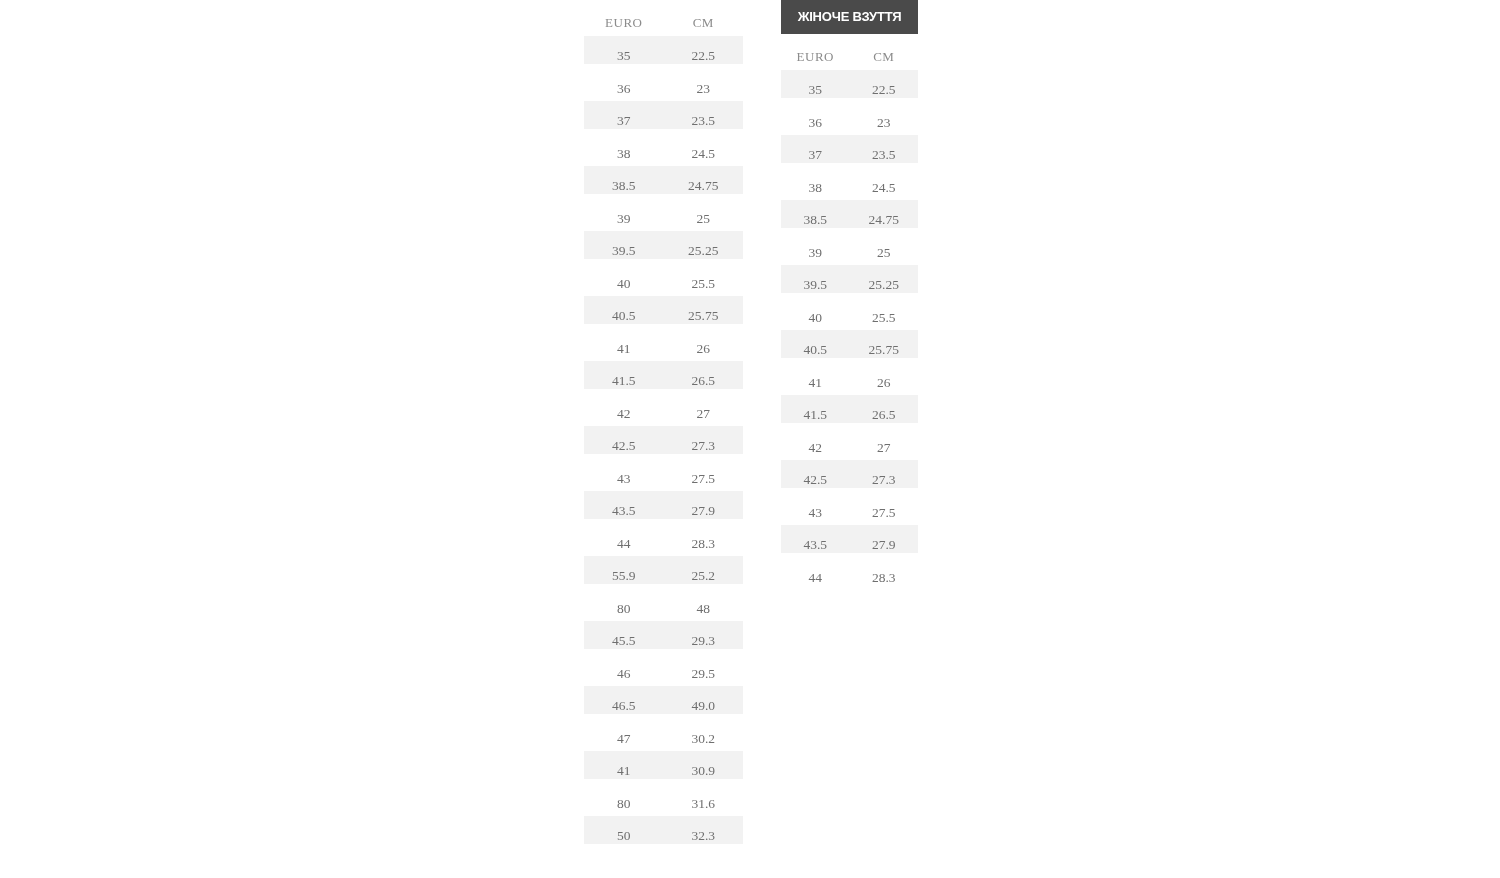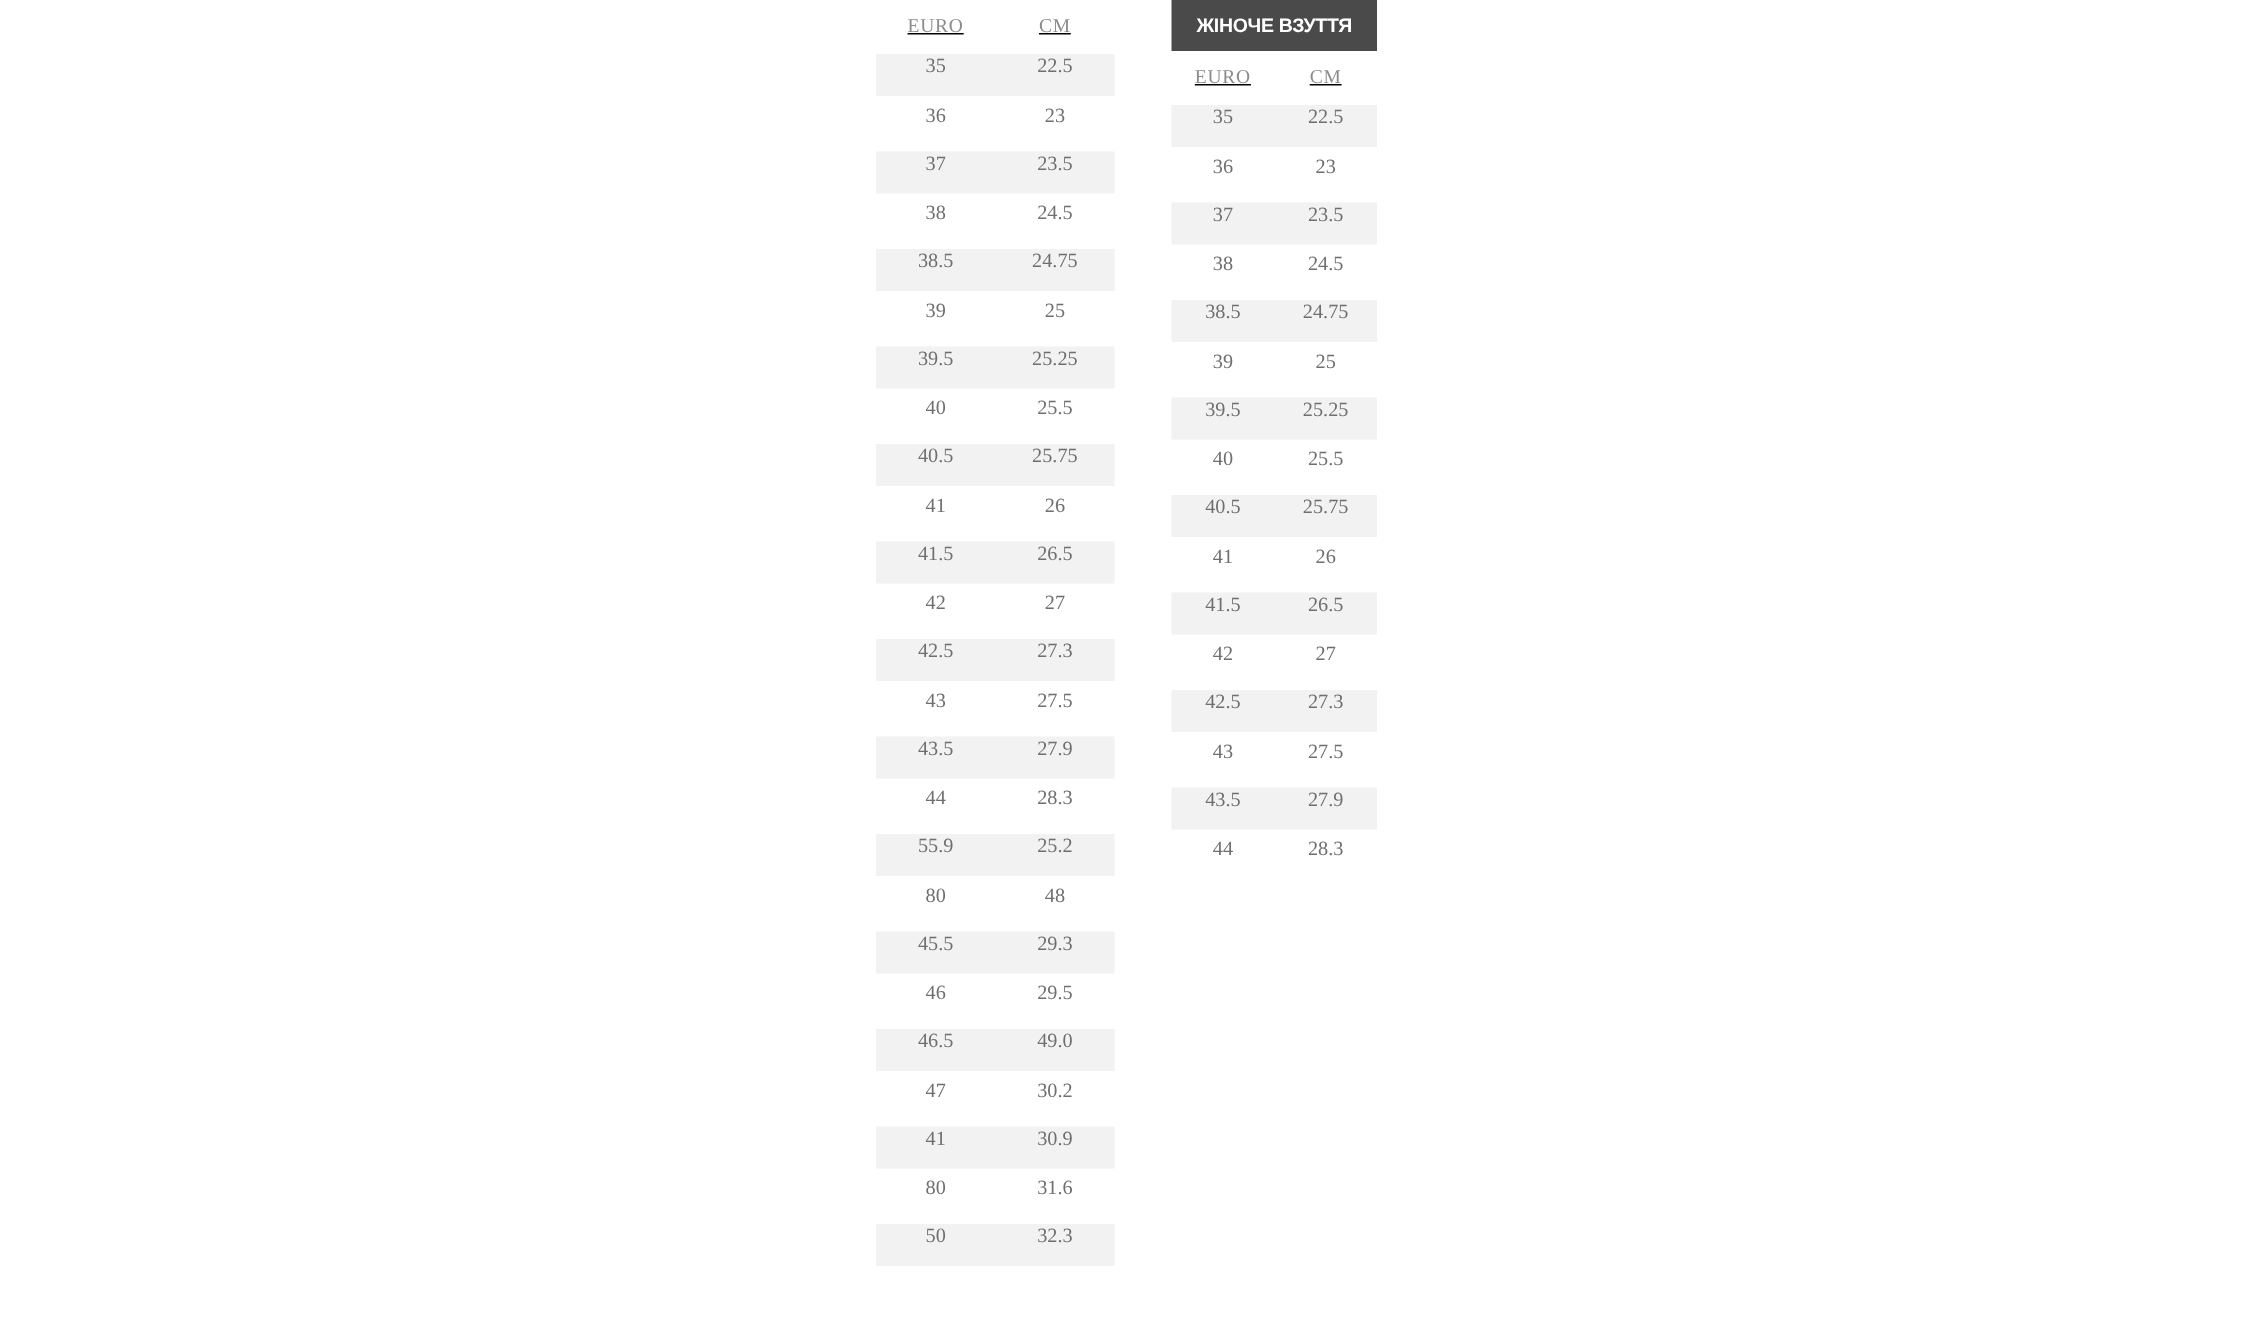--- a/index.html
+++ b/index.html
@@ -51,23 +51,22 @@
     font-size: 13px;
     letter-spacing: -0.2px;
     white-space: nowrap;
     overflow: hidden;
   }
 
   .col-head-row {
     display: flex;
     flex-direction: row;
     height: 28px;
-    align-items: center;
+    align-items: flex-end;
     margin-top: 3px;
-    text-decoration: underline;
   }
 
   .col-head {
     flex: 1 1 50%;
     text-align: center;
     font-family: "Liberation Serif", serif;
     font-size: 13px;
     color: #8c8c8c;
     letter-spacing: 0.5px;
   }
@@ -75,21 +74,21 @@
   .rows {
     display: flex;
     flex-direction: column;
     margin-top: 5px;
   }
 
   .row {
     display: flex;
     flex-direction: row;
     height: 28px;
-    align-items: flex-start;
+    align-items: flex-end;
     margin-bottom: 4.5px;
     background: transparent;
   }
 
   .row.shaded {
     background: #f2f2f2;
   }
 
   .cell {
     flex: 1 1 50%;

